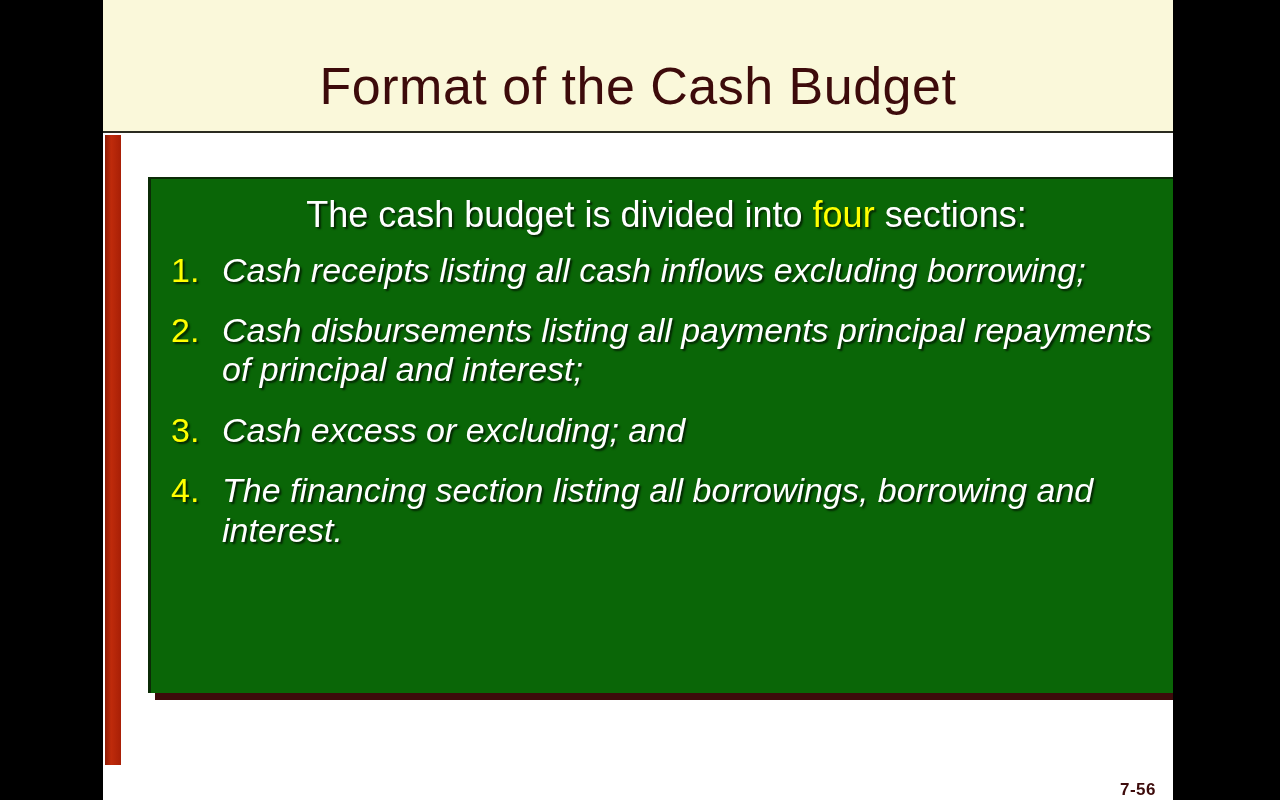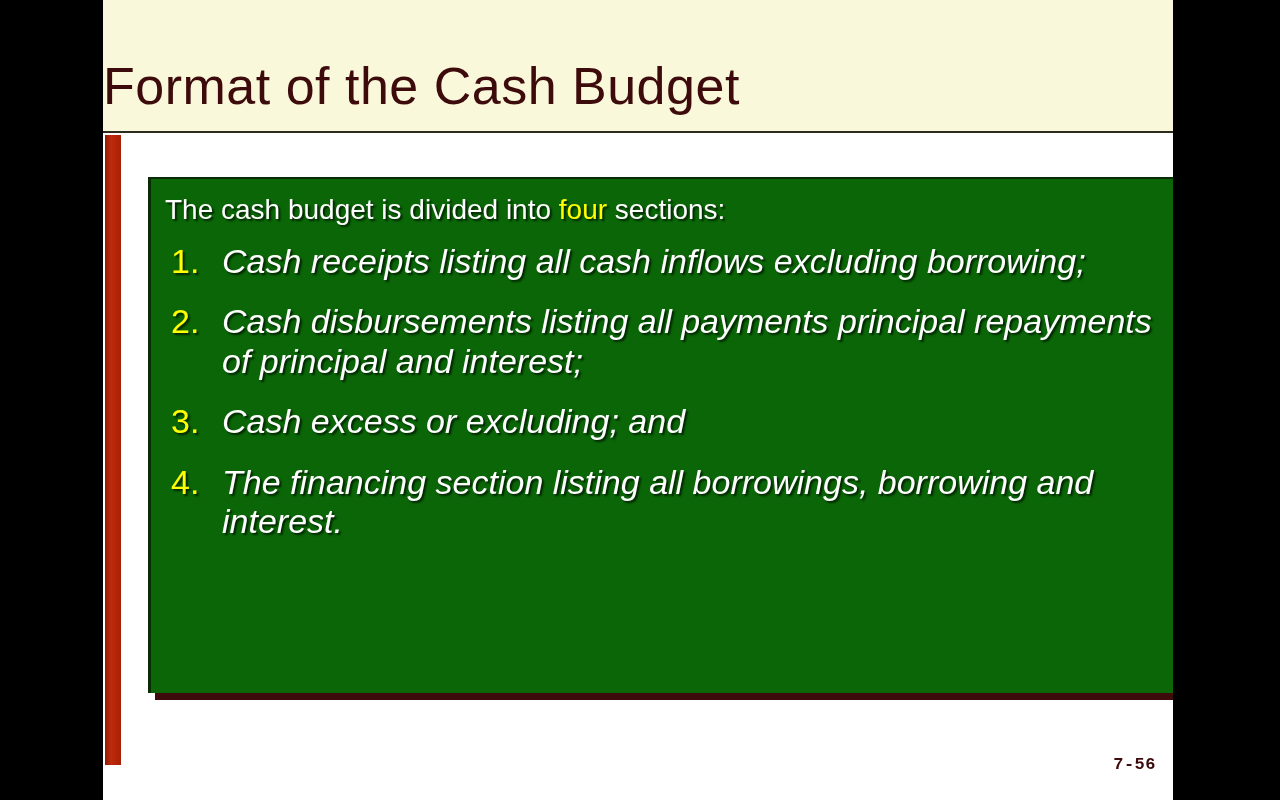--- a/index.html
+++ b/index.html
@@ -41,20 +41,21 @@
     background: #faf8da;
     border-bottom: 2px solid #2b2b20;
     box-sizing: border-box;
   }
 
   .title-text {
     position: absolute;
     left: 0;
     right: 0;
     top: 60px;
+    text-align: center;
     font-size: 52px;
     font-weight: normal;
     color: #3d0b0b;
     letter-spacing: 0.5px;
     line-height: 1;
     white-space: nowrap;
   }
 
   
   .accent-bar {
@@ -96,26 +97,27 @@
     left: 0;
     top: 0;
     right: 0;
     bottom: 0;
     padding: 16px 18px 0 14px;
     box-sizing: border-box;
   }
 
   
   .lead {
-    font-size: 28px;
+    font-size: 36px;
     color: #ffffff;
     line-height: 1.1;
     margin: 0 0 16px 0;
     white-space: nowrap;
     text-shadow: 2px 2px 2px rgba(0,0,0,0.65);
+    text-align: center;
   }
 
   .hl-yellow {
     color: #ffff00;
     text-shadow: 2px 2px 2px rgba(0,0,0,0.65);
   }
 
   .item-list {
     list-style: none;
     margin: 0;
@@ -148,26 +150,25 @@
 
   .item-text {
     display: block;
     font-style: italic;
   }
 
   
   .slide-number {
     position: absolute;
     right: 17px;
-    bottom: 26px;
+    bottom: 0;
     font-size: 17px;
     font-weight: bold;
     color: #3d0b0b;
     letter-spacing: 0.5px;
-    font-family: Liberation Mono, monospace;
   }
 </style>
 </head>
 <body>
 
 <div class="screen">
 
   <div class="slide">
 
     <div class="title-band">

